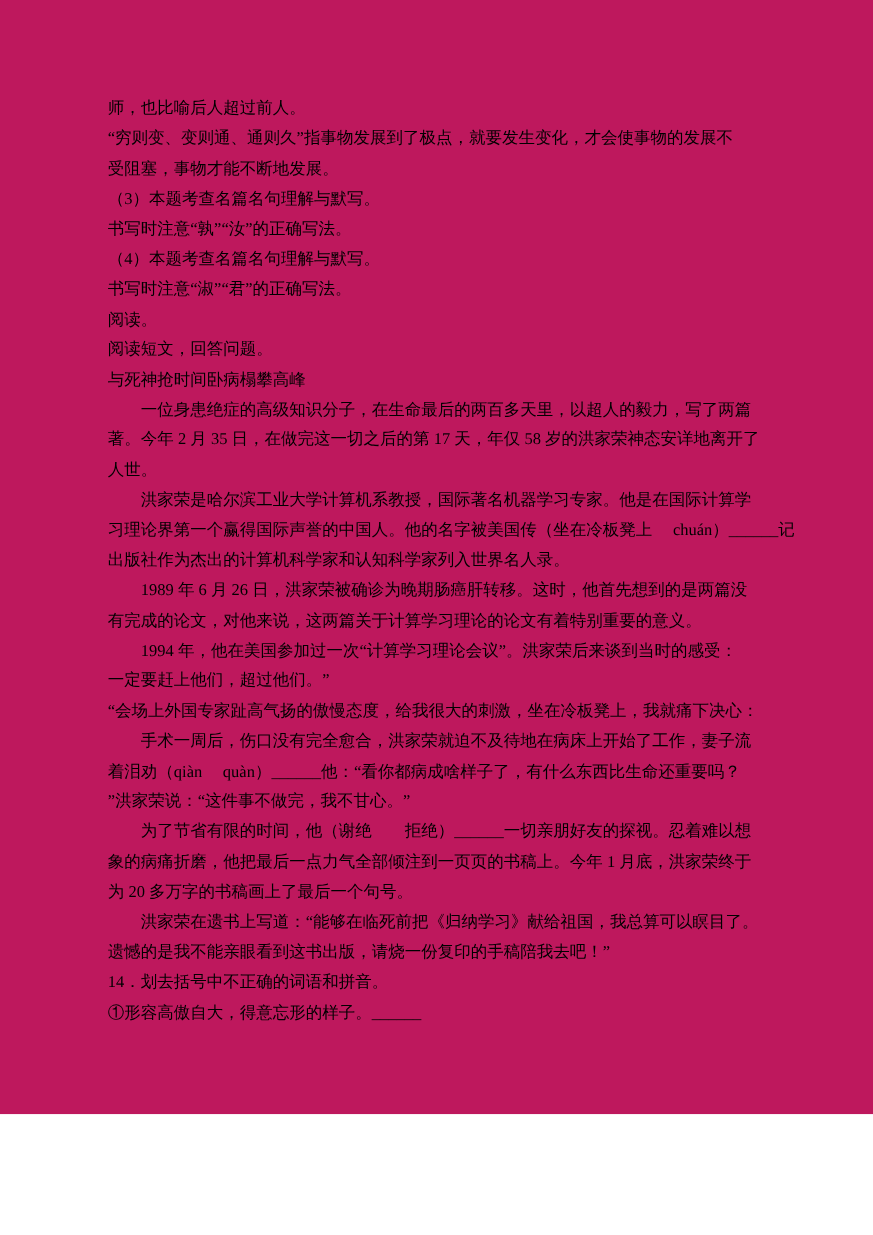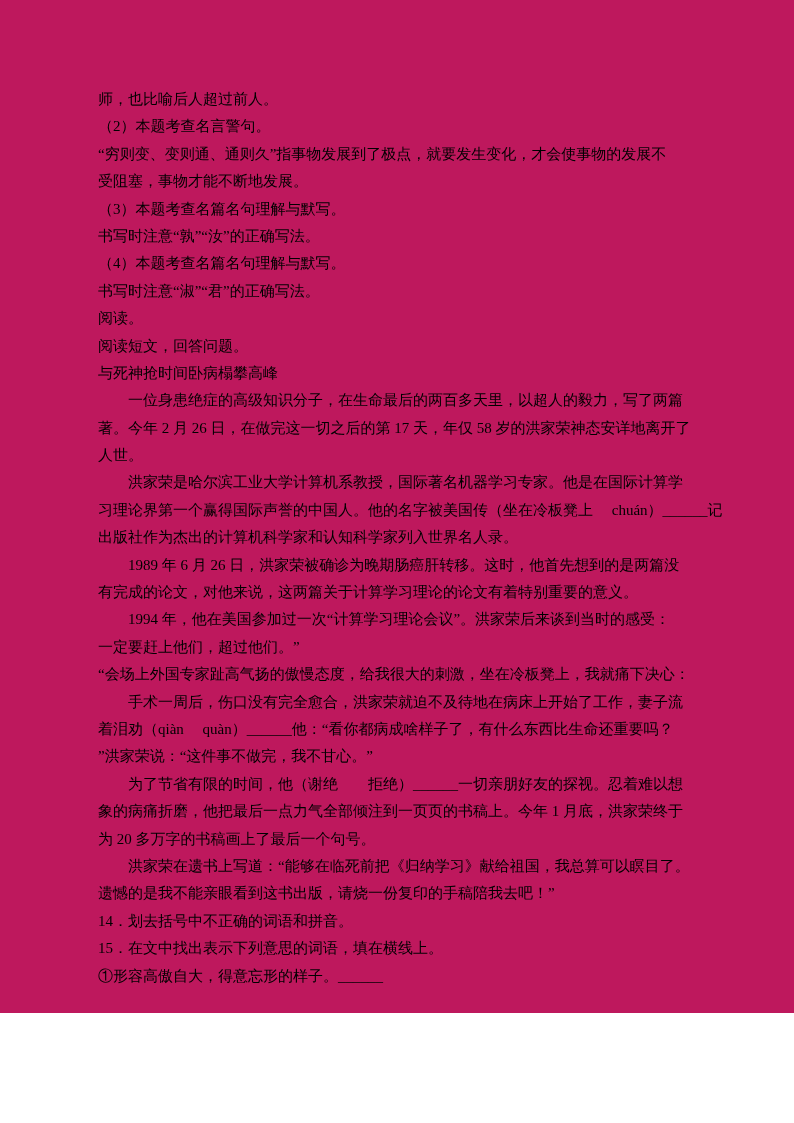--- a/index.html
+++ b/index.html
@@ -36,46 +36,44 @@
   .u {
     text-underline-offset: 4px;
   }
 </style>
 </head>
 <body>
 
 <div class="page">
   <div class="content">
     <p class="line">师，也比喻后人超过前人。</p>
-    <p class="line">（2）本题考查名言警句。</p>
     <p class="line">“穷则变、变则通、通则久”指事物发展到了极点，就要发生变化，才会使事物的发展不</p>
     <p class="line">受阻塞，事物才能不断地发展。</p>
     <p class="line">（3）本题考查名篇名句理解与默写。</p>
     <p class="line">书写时注意“孰”“汝”的正确写法。</p>
     <p class="line">（4）本题考查名篇名句理解与默写。</p>
     <p class="line">书写时注意“淑”“君”的正确写法。</p>
     <p class="line">阅读。</p>
     <p class="line">阅读短文，回答问题。</p>
     <p class="line center">与死神抢时间卧病榻攀高峰</p>
     <p class="line">　　一位身患绝症的高级知识分子，在生命最后的两百多天里，以超人的毅力，写了两篇</p>
-    <p class="line">著。今年 2 月 26 日，在做完这一切之后的第 17 天，年仅 58 岁的洪家荣神态安详地离开了</p>
+    <p class="line">著。今年 2 月 35 日，在做完这一切之后的第 17 天，年仅 58 岁的洪家荣神态安详地离开了</p>
     <p class="line">人世。</p>
     <p class="line">　　洪家荣是哈尔滨工业大学计算机系教授，国际著名机器学习专家。他是在国际计算学</p>
     <p class="line">习理论界第一个赢得国际声誉的中国人。他的名字被美国传（坐在冷板凳上     chuán）______记</p>
     <p class="line">出版社作为杰出的计算机科学家和认知科学家列入世界名人录。</p>
     <p class="line">　　1989 年 6 月 26 日，洪家荣被确诊为晚期肠癌肝转移。这时，他首先想到的是两篇没</p>
     <p class="line">有完成的论文，对他来说，这两篇关于计算学习理论的论文有着特别重要的意义。</p>
     <p class="line">　　1994 年，他在美国参加过一次“计算学习理论会议”。洪家荣后来谈到当时的感受：</p>
     <p class="line">一定要赶上他们，超过他们。”</p>
     <p class="line">“会场上外国专家趾高气扬的傲慢态度，给我很大的刺激，坐在冷板凳上，我就痛下决心：</p>
     <p class="line">　　手术一周后，伤口没有完全愈合，洪家荣就迫不及待地在病床上开始了工作，妻子流</p>
     <p class="line"><span>着泪劝（qiàn     quàn）______他：</span><span class="u">“看你都病成啥样子了，有什么东西比生命还重要吗？</span></p>
     <p class="line"><span class="u">”</span><span>洪家荣说：“这件事不做完，我不甘心。”</span></p>
     <p class="line">　　为了节省有限的时间，他（谢绝　　拒绝）______一切亲朋好友的探视。忍着难以想</p>
     <p class="line">象的病痛折磨，他把最后一点力气全部倾注到一页页的书稿上。今年 1 月底，洪家荣终于</p>
     <p class="line">为 20 多万字的书稿画上了最后一个句号。</p>
     <p class="line">　　洪家荣在遗书上写道：“能够在临死前把《归纳学习》献给祖国，我总算可以瞑目了。</p>
     <p class="line">遗憾的是我不能亲眼看到这书出版，请烧一份复印的手稿陪我去吧！”</p>
     <p class="line">14．划去括号中不正确的词语和拼音。</p>
-    <p class="line">15．在文中找出表示下列意思的词语，填在横线上。</p>
     <p class="line">①形容高傲自大，得意忘形的样子。______</p>
   </div>
 </div>
 
 </body></html>

